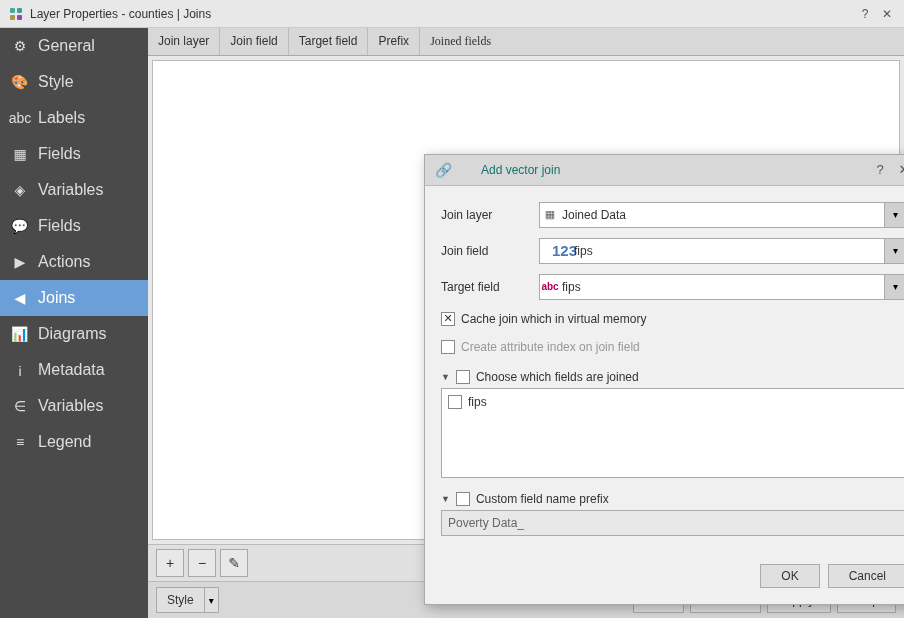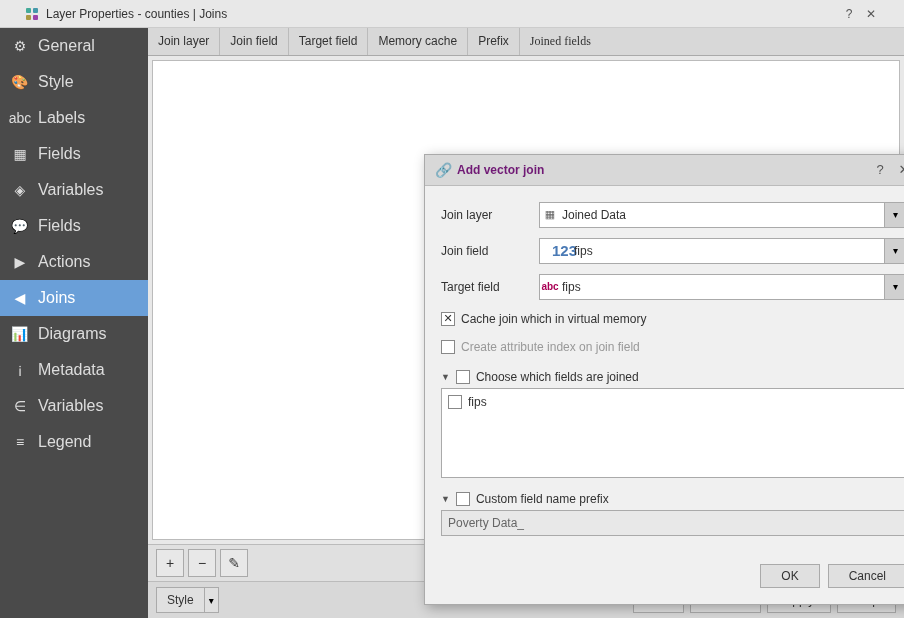--- a/index.html
+++ b/index.html
@@ -13,21 +13,21 @@
       display: flex;
       flex-direction: column;
     }
 
     
     .title-bar {
       background: #e8e8e8;
       height: 28px;
       display: flex;
       align-items: center;
-      padding: 0 24px;
+      padding: 0 8px;
       border-bottom: 1px solid #ccc;
       flex-shrink: 0;
     }
     .title-bar-icon {
       width: 16px; height: 16px;
       margin-right: 6px;
       display: flex; align-items: center; justify-content: center;
     }
     .title-bar-text {
       flex: 1;
@@ -142,22 +142,23 @@
       border-bottom: 1px solid #bbb;
       gap: 6px;
     }
     .dialog-title-icon {
       width: 16px; height: 16px;
       font-size: 14px;
     }
     .dialog-title-text {
       flex: 1;
       font-size: 12px;
-      font-weight: 700;
-      color: #701a75;
+      font-weight: 400;
+      color: #0f766e;
+      margin-left: 24px;
     }
     .dialog-title-btn {
       width: 18px; height: 18px;
       background: none;
       border: none;
       cursor: pointer;
       font-size: 13px;
       color: #555;
       display: flex; align-items: center; justify-content: center;
     }
@@ -439,21 +440,20 @@
       <span class="sidebar-label">Legend</span>
     </div>
     </div>
 
   <div class="content-area">
 
     <div class="column-headers">
     <div class="col-header">Join layer</div>
         <div class="col-header">Join field</div>
         <div class="col-header">Target field</div>
-        <div class="col-header">Memory cache</div>
         <div class="col-header">Prefix</div>
         <div class="col-header">Joined fields</div>
       </div>
 
     <div class="content-wrapper">
       <div class="join-rows"></div>
 
       <div class="dialog-overlay">
         <div class="dialog">
 

